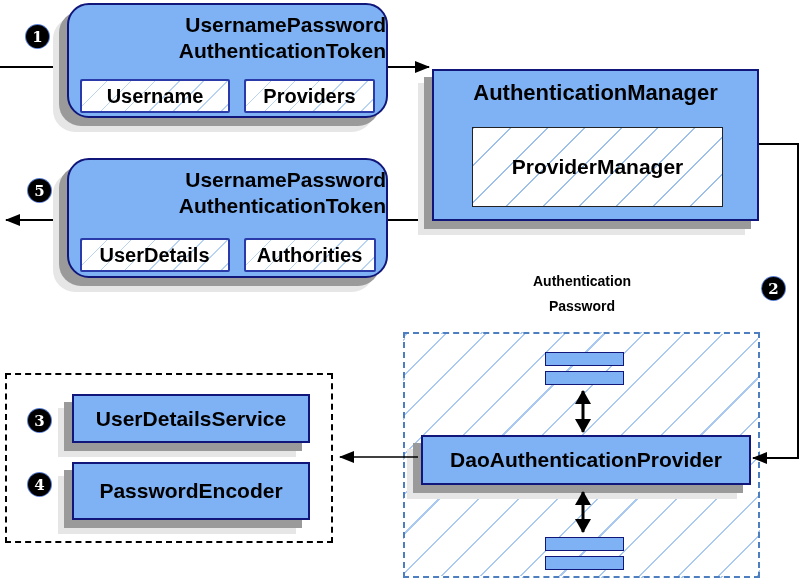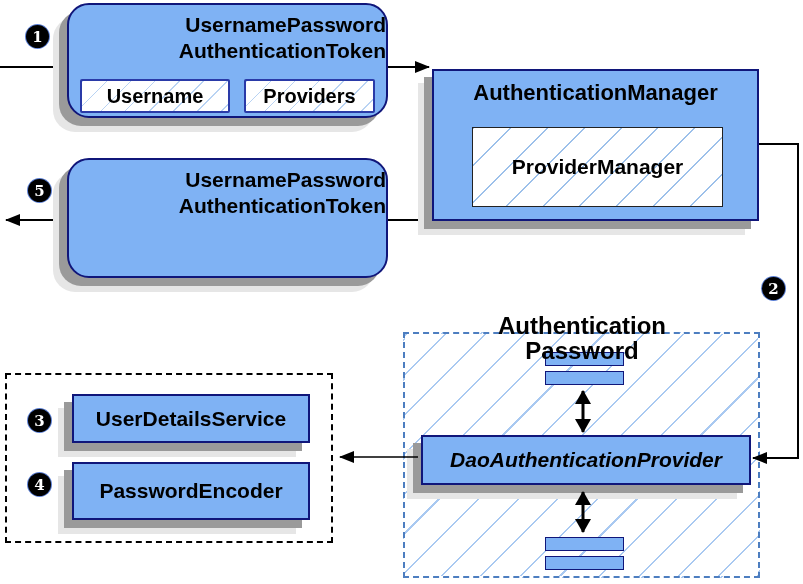--- a/index.html
+++ b/index.html
@@ -30,37 +30,36 @@
   .center-flex{display:flex;align-items:center;justify-content:center;}
 
   .hatch-inner{
     background-color:#ffffff;border:1px solid #222;
     background-image:repeating-linear-gradient(135deg,#9cc0ea 0,#9cc0ea 1.4px,transparent 1.4px,transparent 26px);
   }
 
   .providers-box{
     border:2px dashed #4d7ec0;background-color:#ffffff;z-index:1;
     background-image:repeating-linear-gradient(135deg,#a9c9f1 0,#a9c9f1 1.5px,transparent 1.5px,transparent 28px);
-    font-style:italic;
   }
   .bar{
     position:absolute;width:79px;height:14px;background:#7fb2f4;
     border:1.5px solid #10167a;box-sizing:border-box;z-index:2;
   }
 
   .dotted-box{border:2px dashed #000;background:transparent;z-index:1;}
 
   .badge{
     position:absolute;width:23px;height:23px;border-radius:50%;background:#000;
     color:#fff;display:flex;align-items:center;justify-content:center;
     font-family:"DejaVu Serif",serif;font-size:15px;font-weight:bold;z-index:4;
     box-shadow:0 0 0 1px #5b7fd4;
   }
 
-  .group-label{text-align:center;font-size:24px;line-height:25px;z-index:2;margin-top:44px;} .t21{font-size:21px;} .t22{font-size:22px;}
+  .group-label{text-align:center;font-size:14px;line-height:25px;z-index:2;} .t21{font-size:21px;} .t22{font-size:22px;}
 </style>
 </head>
 <body>
 
 <div class="canvas">
 
   <svg class="layer under" width="803" height="584">
     <defs>
       <marker id="ah-end" markerUnits="userSpaceOnUse" markerWidth="15" markerHeight="12" refX="14" refY="6" orient="auto">
           <path d="M0,0 L15,6 L0,12 Z" fill="#000"></path>
@@ -90,20 +89,24 @@
   <div class="abs bluebox shadow" style="left:432px;top:69px;width:327px;height:152px;">
     <div class="t22" style="text-align:center;padding-top:9px;">AuthenticationManager</div>
     <div class="abs hatch-inner center-flex t21" style="left:38px;top:56px;width:251px;height:80px;">ProviderManager</div>
   </div>
 
   <div class="abs bluebox rounded shadow" style="left:67px;top:158px;width:321px;height:120px;">
     <div class="token-title">
       <div>UsernamePassword</div>
       <div>AuthenticationToken</div>
     </div>
+    <div class="fields" style="top:78px;">
+      <div class="chip" style="width:150px;">UserDetails</div>
+      <div class="chip" style="width:132px;">Authorities</div>
+    </div>
   </div>
 
   <div class="abs group-label" style="left:432px;top:269px;width:300px;">
     <div>Authentication</div>
     <div>Password</div>
   </div>
 
   <div class="abs providers-box" style="left:403px;top:332px;width:357px;height:246px;">
     <div class="bar" style="left:140px;top:18px;"></div>
     <div class="bar" style="left:140px;top:37px;"></div>

